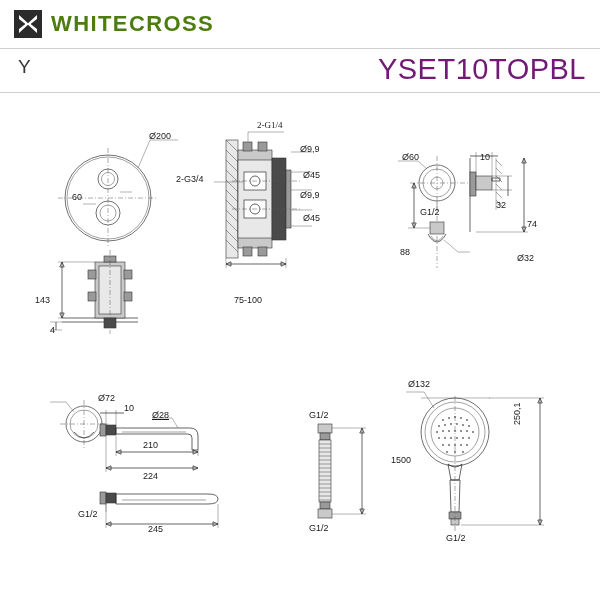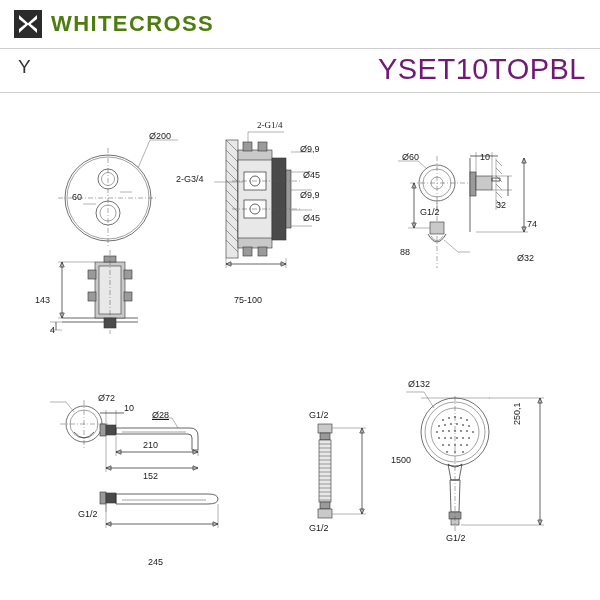--- a/index.html
+++ b/index.html
@@ -398,23 +398,23 @@
   <div class="dim" style="left:420px; top:207px;">G1/2</div>
   <div class="dim" style="left:496px; top:200px;">32</div>
   <div class="dim" style="left:527px; top:219px;">74</div>
   <div class="dim" style="left:400px; top:247px;">88</div>
   <div class="dim" style="left:476px; top:253px;padding-left:41px;">Ø32</div>
 
   <div class="dim" style="left:72px; top:393px;margin-left:26px;">Ø72</div>
   <div class="dim" style="left:124px; top:403px;">10</div>
   <div class="dim" style="left:152px; top:410px;text-decoration:underline;">Ø28</div>
   <div class="dim" style="left:143px; top:440px;">210</div>
-  <div class="dim" style="left:143px; top:471px;">152</div>
+  <div class="dim" style="left:143px; top:471px;">224</div>
   <div class="dim" style="left:78px; top:509px;">G1/2</div>
-  <div class="dim" style="left:148px; top:524px;margin-top:33px;">245</div>
+  <div class="dim" style="left:148px; top:524px;">245</div>
 
   <div class="dim" style="left:309px; top:410px;">G1/2</div>
   <div class="dim" style="left:348px; top:455px;margin-left:43px;">1500</div>
   <div class="dim" style="left:309px; top:523px;">G1/2</div>
 
   <div class="dim" style="left:408px; top:379px;">Ø132</div>
   <div class="dim" style="left:512px; top:425px; transform: rotate(-90deg); transform-origin: left top;">250,1</div>
   <div class="dim" style="left:446px; top:533px;">G1/2</div>
 
 </div>

